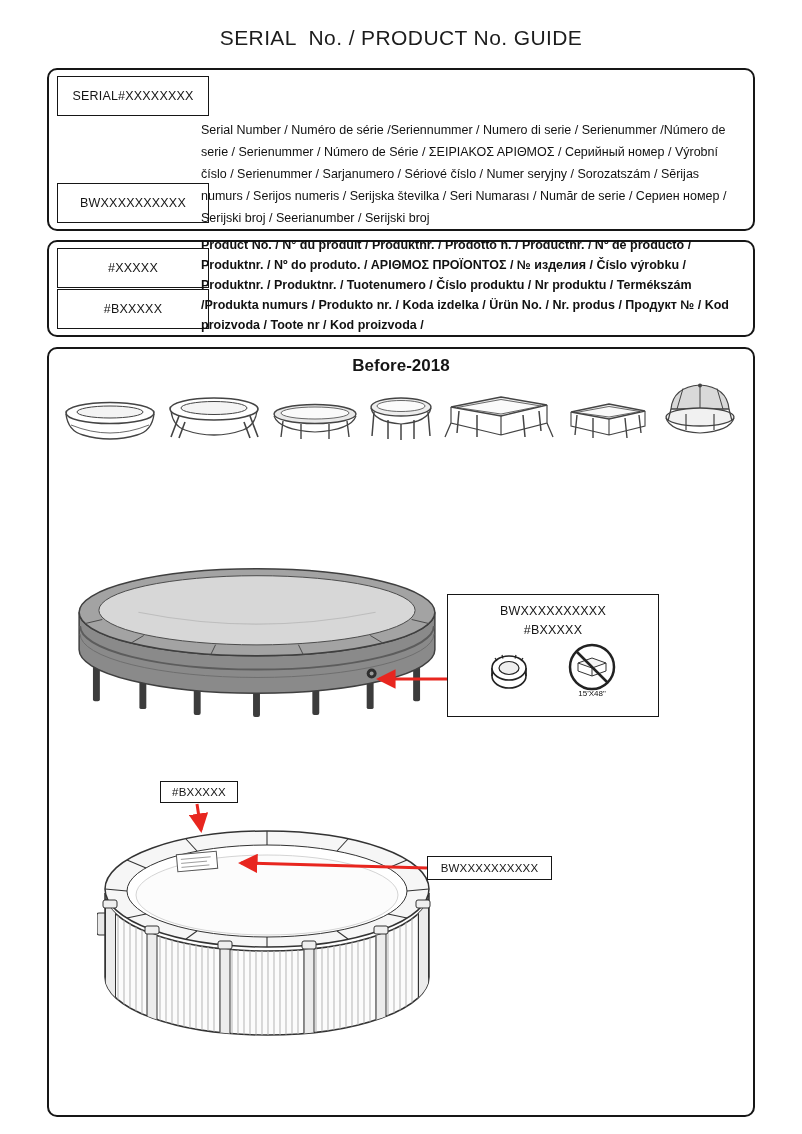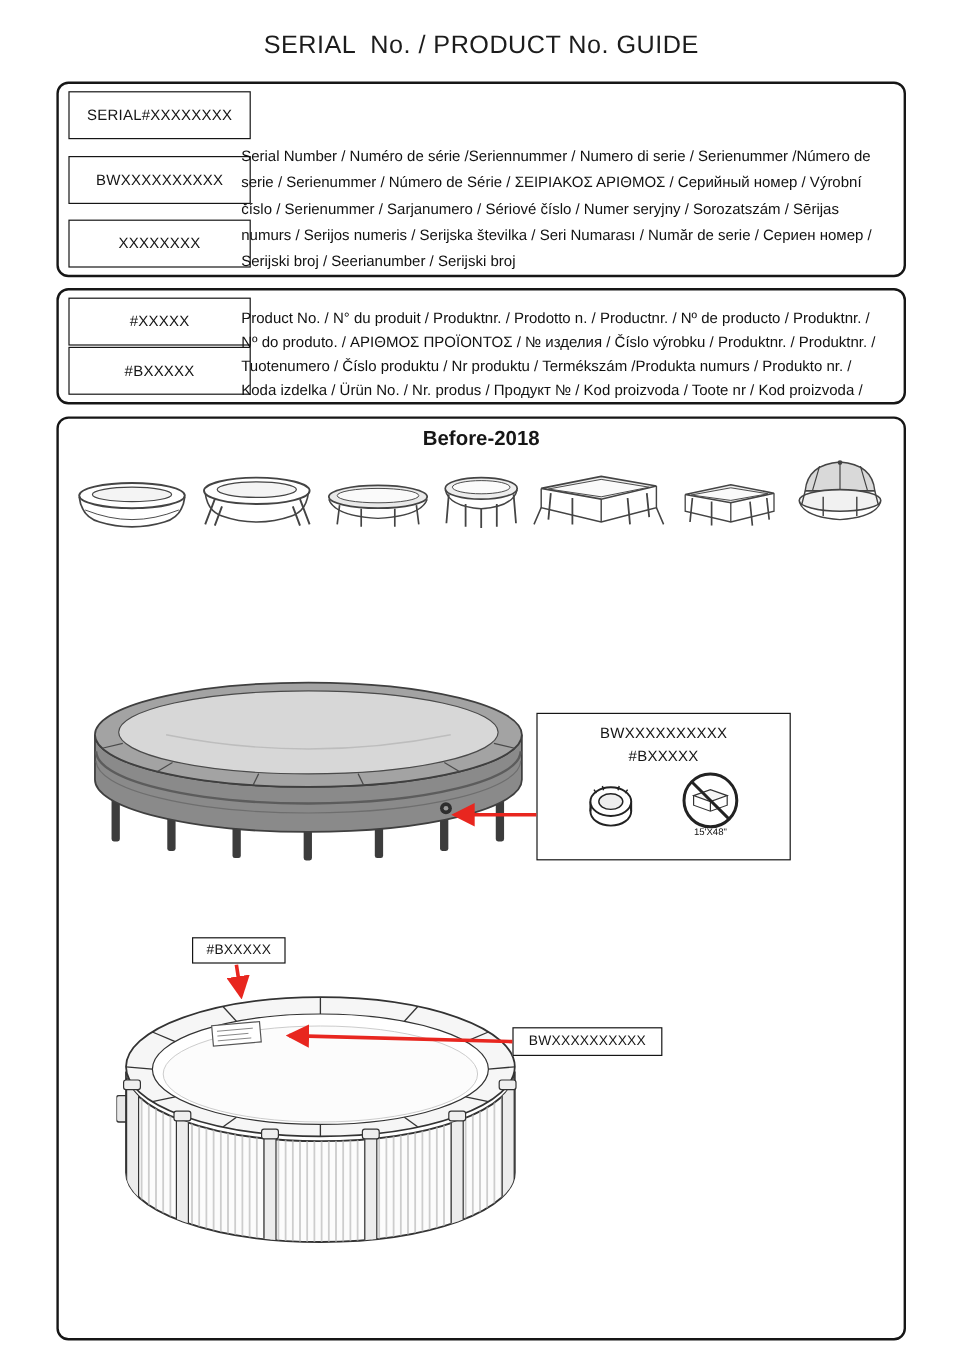--- a/index.html
+++ b/index.html
@@ -18,21 +18,21 @@
   .cells { position:absolute; left:8px; top:6px; bottom:6px; width:152px;
            display:flex; flex-direction:column; justify-content:space-between; }
   .cell { border:1.5px solid #161616; background:#fff; display:flex; align-items:center;
           justify-content:center; font-size:12.5px; letter-spacing:.2px; }
   .cell-s { height:40px; }
   .cell-p { height:40px; }
 
   .desc-wrap { position:absolute; left:152px; right:12px; top:0; bottom:0;
                display:flex; align-items:flex-end; }
   .desc { font-size:12.5px; line-height:22px; color:#111; }
-  .product-box .desc { line-height:20px; }
+  .product-box .desc { line-height:20px;font-weight:bold; }
 
   .section-title { position:absolute; top:7px; left:0; width:100%; text-align:center;
                    font-size:17px; font-weight:bold; color:#161616; }
 
   .thumbs { position:absolute; left:14px; right:14px; top:30px; height:62px;
             display:flex; align-items:flex-end; justify-content:space-between; }
   .thumb { display:block; }
 
   .gray-pool  { position:absolute; left:18px; top:202px; width:380px; height:168px; }
   .steel-pool { position:absolute; left:48px; top:468px; width:345px; height:230px; }
@@ -56,21 +56,20 @@
 <body>
 
 <div class="page">
 
   <h1 class="title">SERIAL  No. / PRODUCT No. GUIDE</h1>
 
   <section class="obox serial-box">
     <div class="cells">
       <div class="cell cell-s">SERIAL#XXXXXXXX</div>
       <div class="cell cell-s">BWXXXXXXXXXX</div>
-      <div class="cell cell-s">XXXXXXXX</div>
     </div>
     <div class="desc-wrap">
       <p class="desc">Serial Number / Numéro de série /Seriennummer / Numero di serie / Serienummer /Número de serie / Serienummer / Número de Série / ΣΕΙΡΙΑΚΟΣ ΑΡΙΘΜΟΣ / Серийный номер / Výrobní číslo / Serienummer / Sarjanumero / Sériové číslo / Numer seryjny / Sorozatszám / Sērijas numurs / Serijos numeris / Serijska številka / Seri Numarası / Număr de serie / Сериен номер / Serijski broj / Seerianumber / Serijski broj</p>
     </div>
   </section>
 
   <section class="obox product-box">
     <div class="cells">
       <div class="cell cell-p">#XXXXX</div>
       <div class="cell cell-p">#BXXXXX</div>

